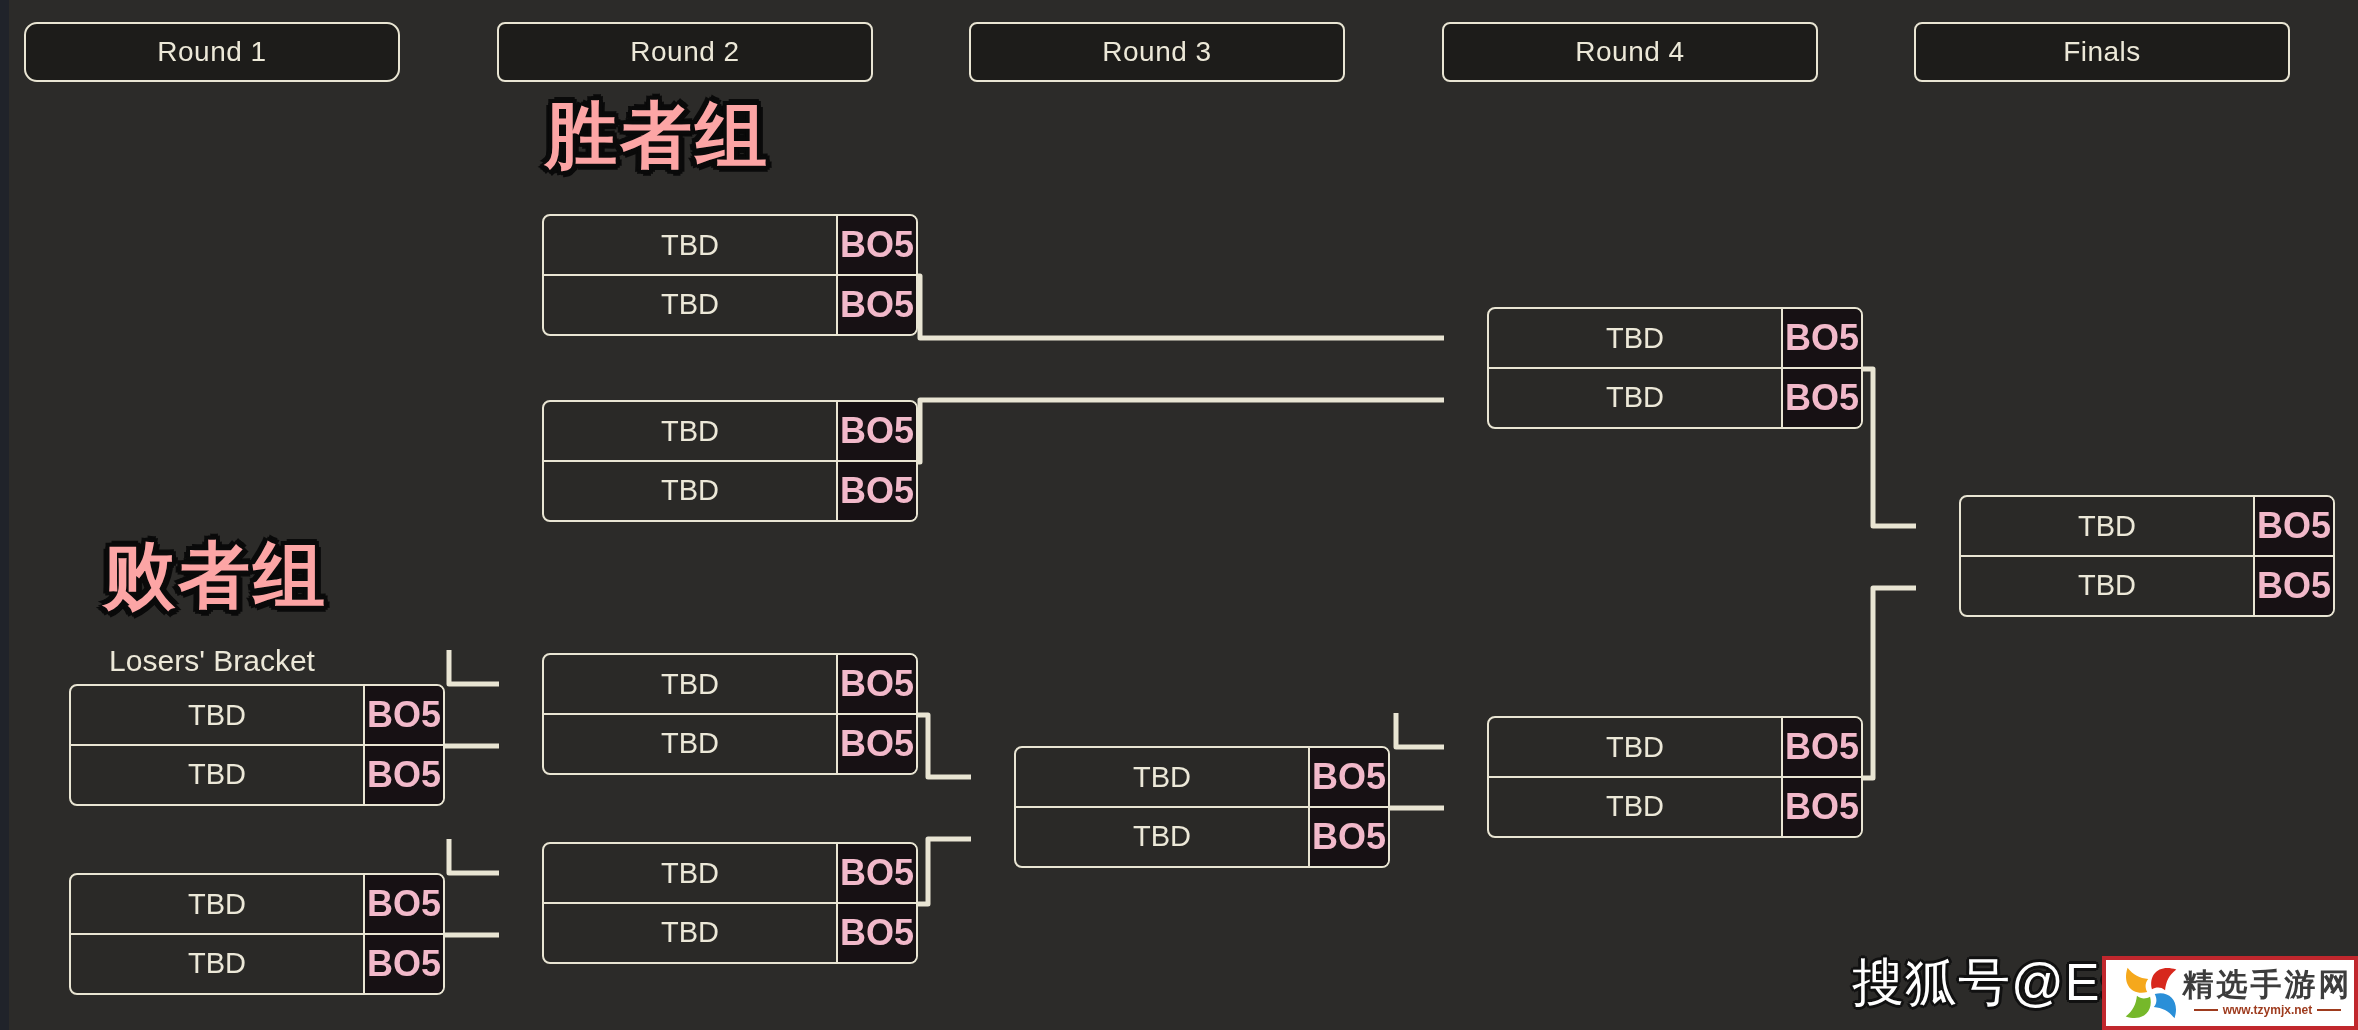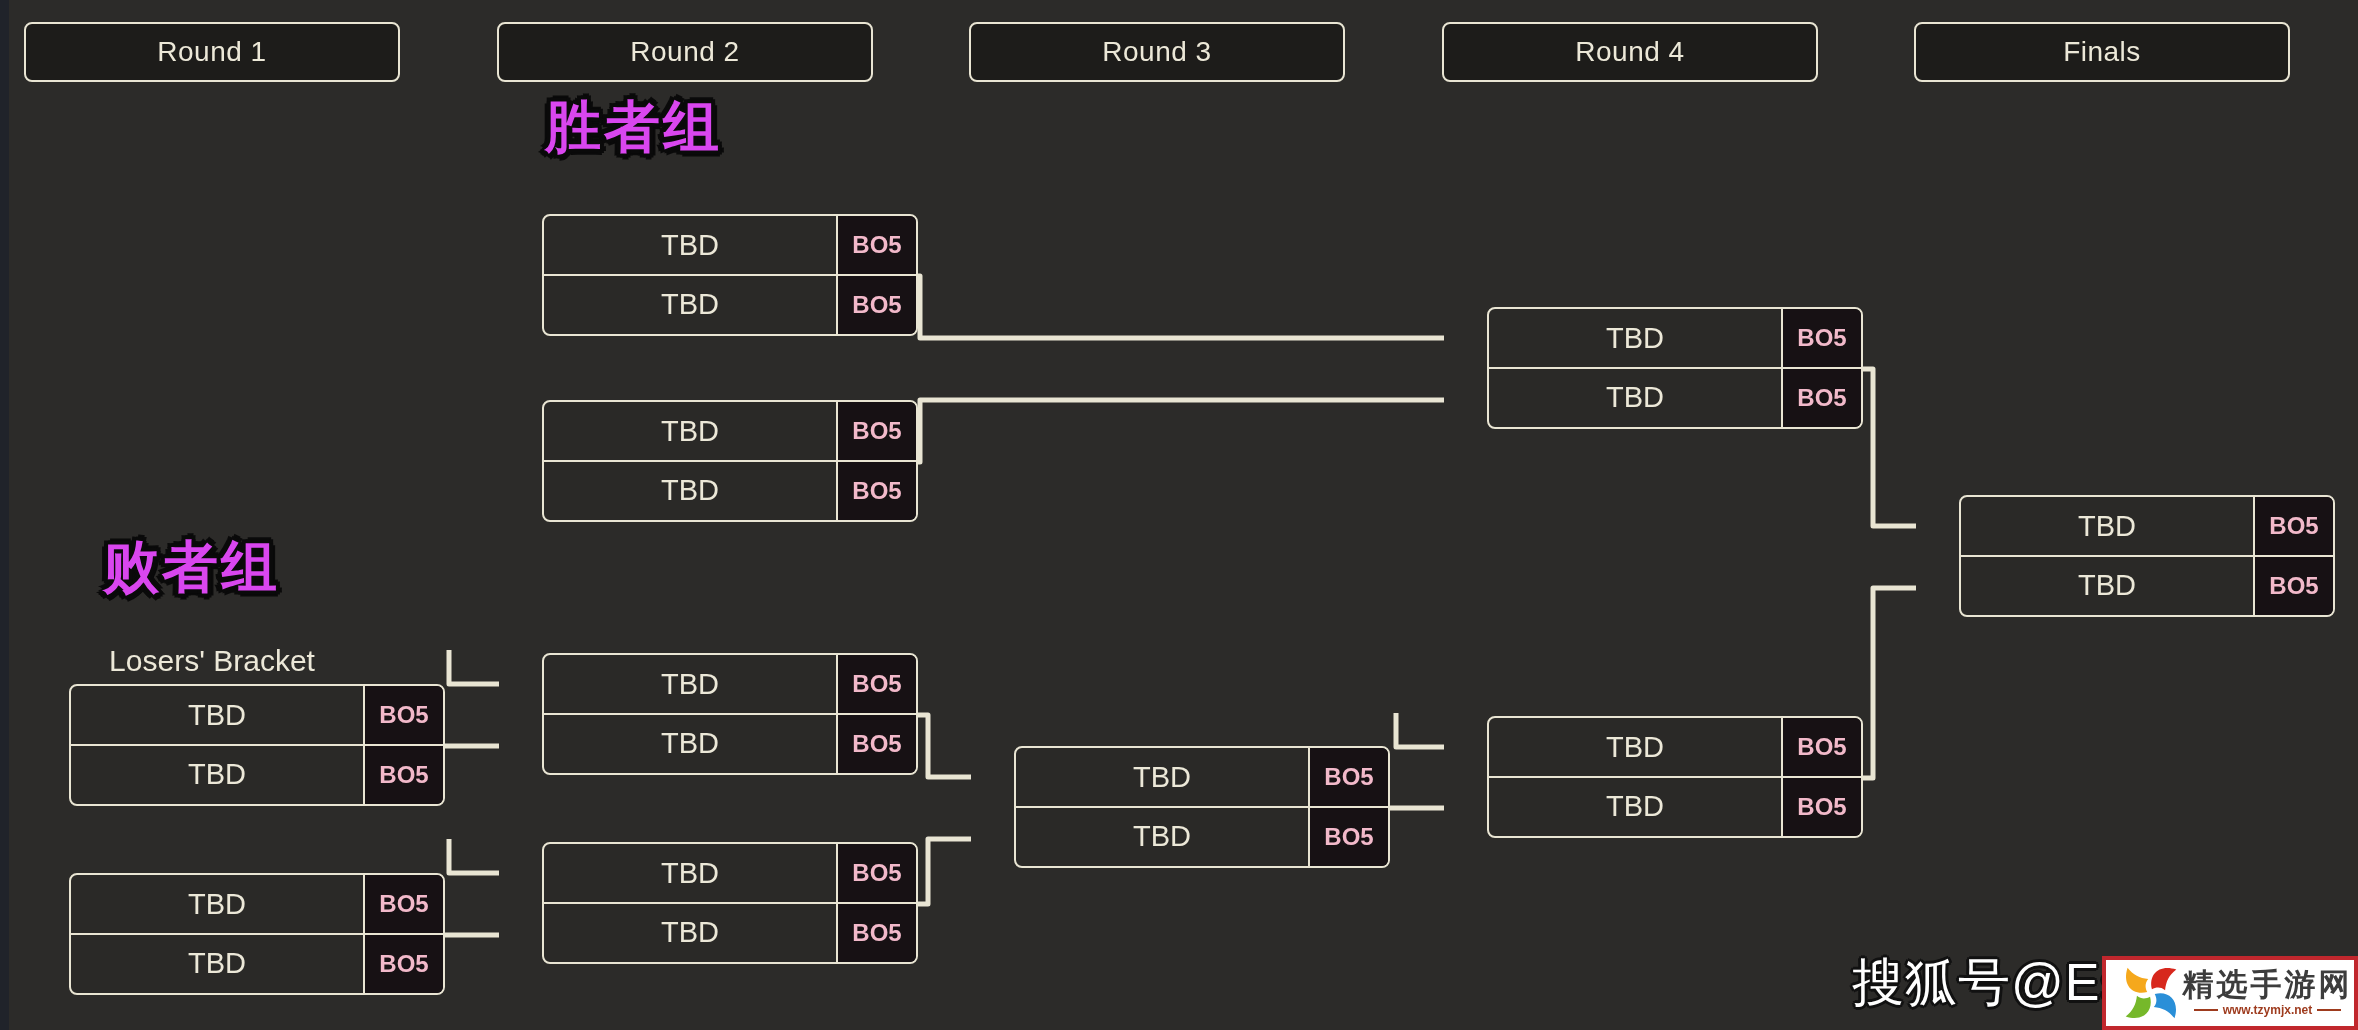--- a/index.html
+++ b/index.html
@@ -12,22 +12,22 @@
     border:2.5px solid #e9e5d3;border-radius:8px;background:#1d1c1a;color:#ece8d8;
     font-size:28px;display:flex;align-items:center;justify-content:center;letter-spacing:0.5px;}
   .match{position:absolute;width:376px;z-index:2;padding-left:45px;}
   .slot{box-sizing:border-box;width:376px;height:62px;border:2.5px solid #e9e5d3;
     background:#2a2927;display:flex;overflow:hidden;}
   .slot:first-child{border-radius:8px 8px 0 0;}
   .slot:last-child{border-radius:0 0 8px 8px;margin-top:-2.5px;}
   .team{width:292px;display:flex;align-items:center;justify-content:center;
     color:#ece8d8;font-size:29px;}
   .fmt{flex:1;border-left:2.5px solid #e9e5d3;background:#171114;color:#f2b9ca;
-    font-size:24px;font-weight:600;display:flex;align-items:center;justify-content:center;}
-  .cn-label{position:absolute;z-index:3;color:#d946ef;font-weight:900;font-size:56px;
+    font-size:36px;font-weight:600;display:flex;align-items:center;justify-content:center;}
+  .cn-label{position:absolute;z-index:3;color:#fca5a5;font-weight:900;font-size:72px;
     letter-spacing:3px;line-height:1.1;
     text-shadow:4px 0 0 #0a0a0a,-4px 0 0 #0a0a0a,0 4px 0 #0a0a0a,0 -4px 0 #0a0a0a,
       4px 4px 0 #0a0a0a,-4px 4px 0 #0a0a0a,4px -4px 0 #0a0a0a,-4px -4px 0 #0a0a0a,
       6px 2px 0 #0a0a0a,-6px 2px 0 #0a0a0a,2px 6px 0 #0a0a0a,2px -6px 0 #0a0a0a;}
   #winners-label{left:545px;top:96px;}
   #losers-label{left:103px;top:536px;}
   #losers-subtitle{position:absolute;left:24px;top:644px;width:376px;z-index:3;
     text-align:center;color:#ece8d8;font-size:30px;}
   #wm-text{position:absolute;left:1852px;top:948px;z-index:5;color:#ffffff;font-size:52px;
     letter-spacing:1px;
@@ -56,21 +56,21 @@
       <path d="M398 935 L499 935" fill="none" stroke="#e9e5d3" stroke-width="5" stroke-linejoin="round"></path>
       <path d="M870 715 L928 715 L928 777 L971 777" fill="none" stroke="#e9e5d3" stroke-width="5" stroke-linejoin="round"></path>
       <path d="M870 904 L928 904 L928 839 L971 839" fill="none" stroke="#e9e5d3" stroke-width="5" stroke-linejoin="round"></path>
       <path d="M1343 808 L1444 808" fill="none" stroke="#e9e5d3" stroke-width="5" stroke-linejoin="round"></path>
       <path d="M449 650 L449 684 L499 684" fill="none" stroke="#e9e5d3" stroke-width="5" stroke-linejoin="round"></path>
       <path d="M449 839 L449 873 L499 873" fill="none" stroke="#e9e5d3" stroke-width="5" stroke-linejoin="round"></path>
       <path d="M1396 713 L1396 747 L1444 747" fill="none" stroke="#e9e5d3" stroke-width="5" stroke-linejoin="round"></path>
     </svg>
 
   <div id="headers">
-      <div class="round-header" style="left: 24px; top: 22px; width: 376px;">Round 1</div>
+      <div class="round-header" style="left: 24px; top: 22px; width: 376px; border-radius: 13px;">Round 1</div>
       <div class="round-header" style="left: 497px; top: 22px; width: 376px;">Round 2</div>
       <div class="round-header" style="left: 969px; top: 22px; width: 376px;">Round 3</div>
       <div class="round-header" style="left: 1442px; top: 22px; width: 376px;">Round 4</div>
       <div class="round-header" style="left: 1914px; top: 22px; width: 376px;">Finals</div>
     </div>
 
   <div class="cn-label" id="winners-label">胜者组</div>
   <div class="cn-label" id="losers-label">败者组</div>
   <div id="losers-subtitle">Losers' Bracket</div>
 

